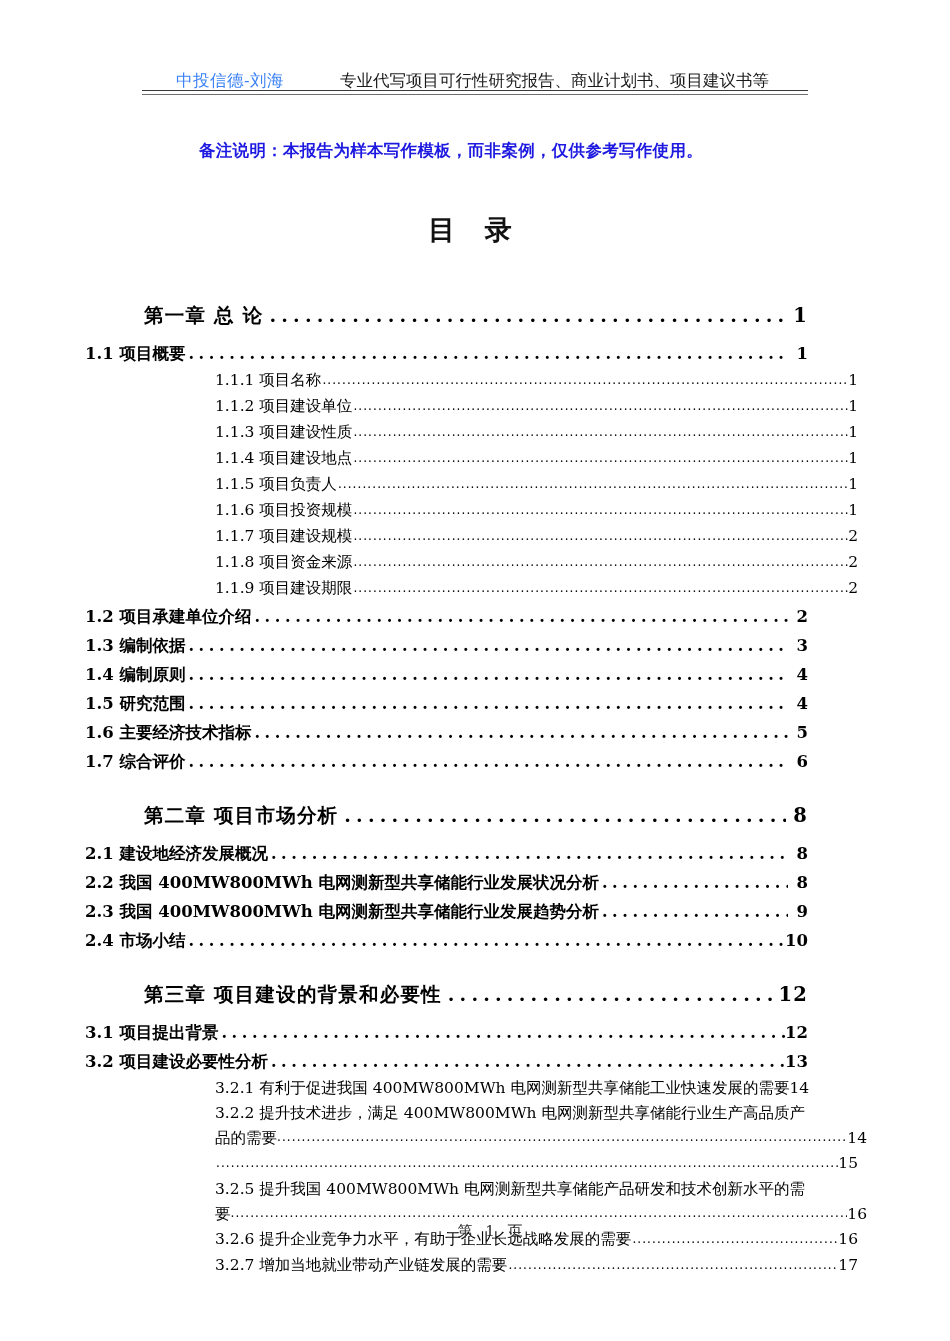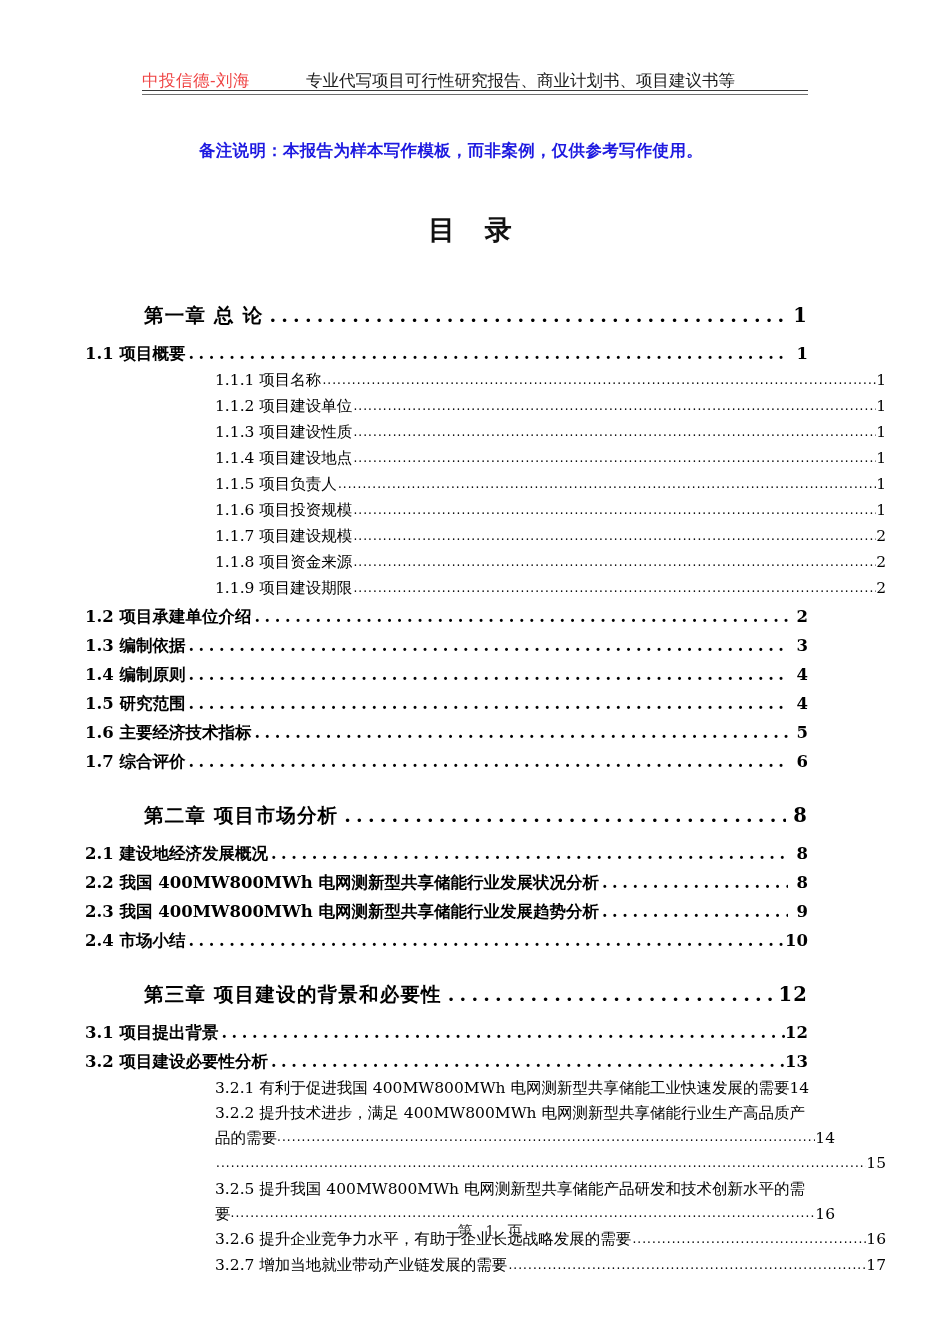--- a/index.html
+++ b/index.html
@@ -26,21 +26,22 @@
     top: 62px;
     width: 666px;
     height: 30px;
     display: flex;
     align-items: flex-end;
   }
   .header-left {
     font-size: 16.5px;
     letter-spacing: 0.5px;
     white-space: nowrap;
-    color: #ef4444;
+    color: #3b82f6;
+    margin-left: 34px;
   }
   .header-right {
     font-size: 16.5px;
     white-space: nowrap;
     color: #1a1a1a;
     margin-left: 56px;
   }
   .header-rule {
     position: absolute;
     left: 142px;
@@ -136,38 +137,38 @@
   .lvl2 .lead {
     letter-spacing: 4.6px;
     font-size: 16px;
     padding: 0 4px 0 3px;
   }
   .lvl2 .pg { min-width: 20px; font-size: 16.5px; }
 
   
   .lvl3 {
     margin-left: 215px;
-    margin-right: 64px;
+    margin-right: 92px;
     font-size: 15.5px;
     font-weight: normal;
     line-height: 25px;
   }
   .lvl3 .lead {
     letter-spacing: 1.1px;
     font-size: 12px;
     padding: 0 0 0 1px;
     position: relative;
     top: -1px;
   }
   .lvl3 .pg { min-width: 0; font-size: 15.5px; padding-left: 0; }
 
   
   .wrap-entry {
     margin-left: 215px;
-    margin-right: 115px;
+    margin-right: 83px;
     font-size: 15.5px;
     line-height: 25px;
   }
   .wrap-entry .line1 {
     white-space: nowrap;
   }
   .wrap-entry .line2 {
     display: flex;
     align-items: flex-end;
     white-space: nowrap;

